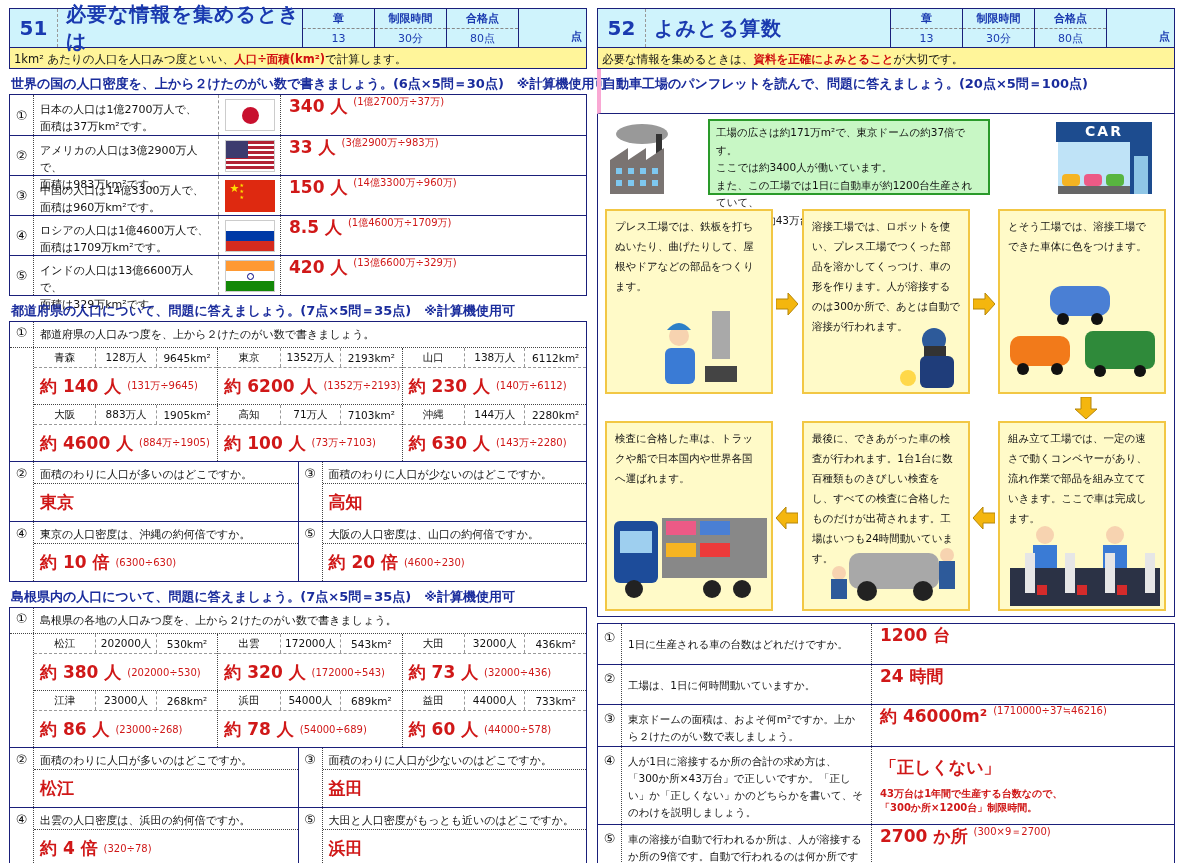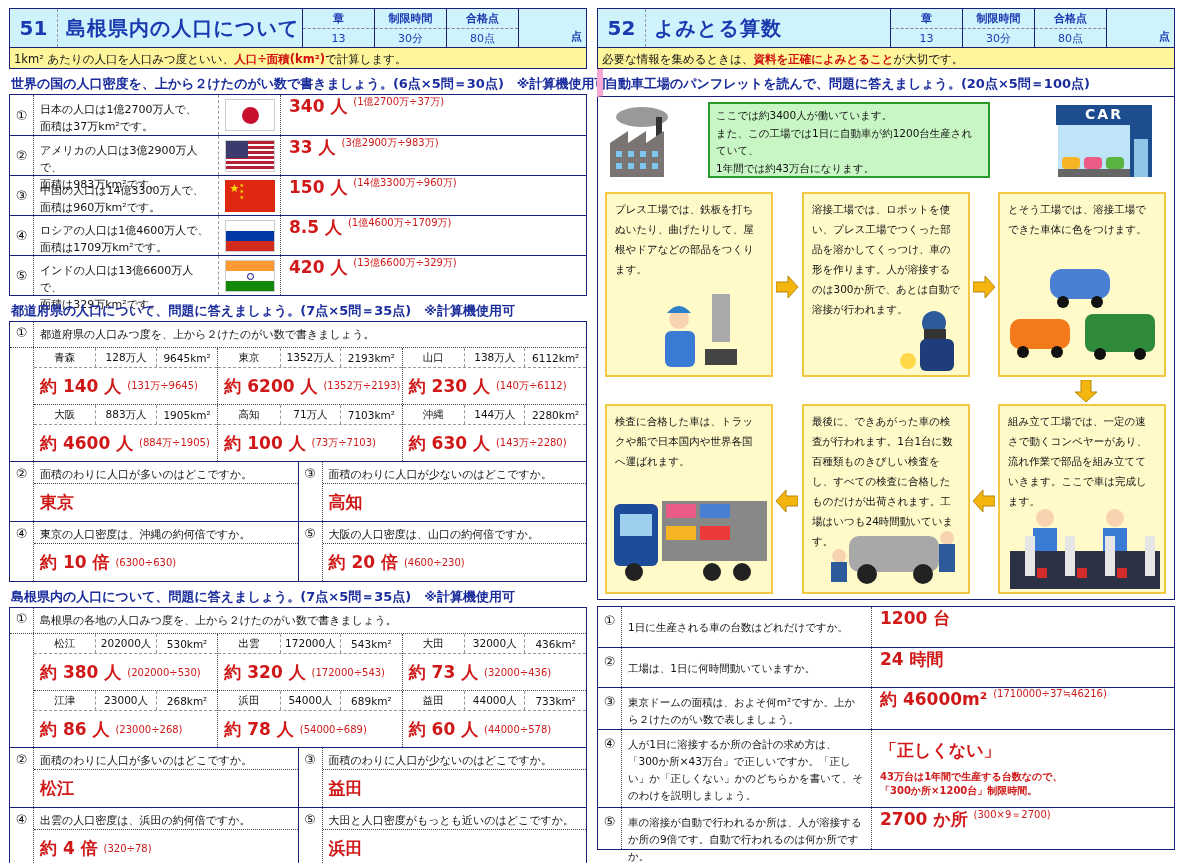--- a/index.html
+++ b/index.html
@@ -66,21 +66,21 @@
 .qr .qa{flex:1;display:flex;align-items:flex-start;padding-left:8px;font-size:17px}
 .qbox{border:1.5px solid #1a1f7a;border-top:none}
 .ill{position:absolute}
 </style>
 </head>
 <body>
 
 <div class="page pL">
   <div class="hdr">
     <div class="num">51</div>
-    <div class="ttl">島根県内の人口について</div>
+    <div class="ttl">必要な情報を集めるときは</div>
     <div class="meta">
       <div class="mc">
           <div class="t">章</div>
           <div class="v">13</div>
         </div>
       <div class="mc">
           <div class="t">制限時間</div>
           <div class="v">30分</div>
         </div>
       <div class="mc">
@@ -379,39 +379,40 @@
           <div class="v">30分</div>
         </div>
       <div class="mc">
           <div class="t">合格点</div>
           <div class="v">80点</div>
         </div>
       <div class="sc">点</div>
     </div>
   </div>
   <div class="note"><span>必要な情報を集めるときは、</span><span class="em">資料を正確によみとること</span><span>が大切です。</span></div>
-  <div class="sec" style="border-left:6px solid #f9a8d4;border-right:1px solid #1a1f7a;border-bottom:1px solid #1a1f7a;padding-bottom:3px">自動車工場のパンフレットを読んで、問題に答えましょう。(20点×5問＝100点)</div>
+  <div class="sec" style="border-left:4px solid #f9a8d4;border-right:1px solid #1a1f7a;border-bottom:1px solid #1a1f7a;padding-bottom:20px">自動車工場のパンフレットを読んで、問題に答えましょう。(20点×5問＝100点)</div>
 
   <div class="infobox">
     <svg class="factory" viewBox="0 0 78 78">
       <ellipse cx="38" cy="14" rx="26" ry="10" fill="#999"></ellipse>
       <rect x="52" y="14" width="6" height="22" fill="#333"></rect>
       <polygon points="6,74 6,40 24,28 24,40 42,28 42,40 60,28 60,74" fill="#7a7472"></polygon>
       <g fill="#7ec8f0">
           <rect x="12" y="48" width="6" height="6"></rect>
           <rect x="24" y="48" width="6" height="6"></rect>
           <rect x="36" y="48" width="6" height="6"></rect>
           <rect x="48" y="48" width="6" height="6"></rect>
           <rect x="12" y="60" width="6" height="6"></rect>
           <rect x="24" y="60" width="6" height="6"></rect>
           <rect x="36" y="60" width="6" height="6"></rect>
           <rect x="48" y="60" width="6" height="6"></rect>
         </g>
     </svg>
     <div class="green">
+      <div>工場の広さは約171万m²で、東京ドームの約37倍です。</div>
       <div>ここでは約3400人が働いています。</div>
       <div>また、この工場では1日に自動車が約1200台生産されていて、</div>
       <div>1年間では約43万台になります。</div>
     </div>
     <div class="carshop">
       <svg viewBox="0 0 100 78" width="100" height="78">
         <rect x="2" y="2" width="96" height="20" fill="#1d4c8f"></rect>
         <rect x="4" y="22" width="72" height="52" fill="#bfe3f7"></rect>
         <rect x="76" y="22" width="22" height="52" fill="#1d4c8f"></rect>
         <rect x="80" y="36" width="14" height="38" fill="#8fc6e6"></rect>

